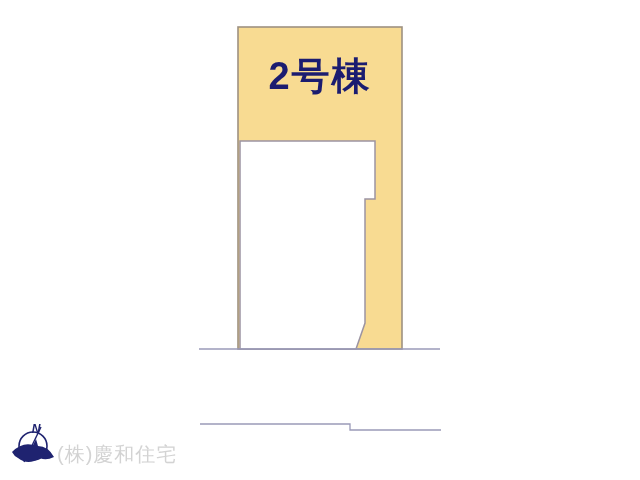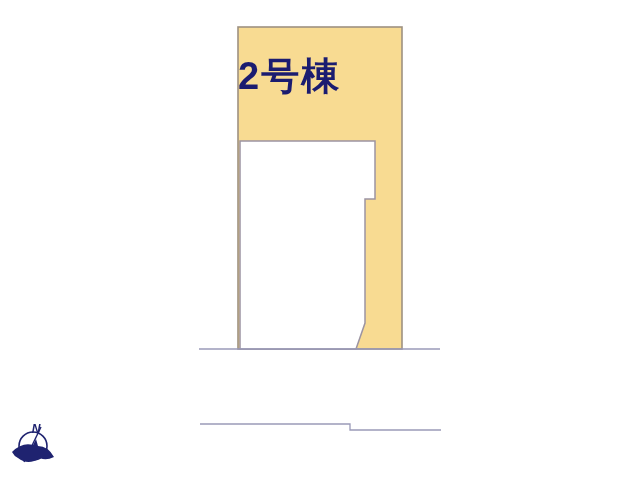--- a/index.html
+++ b/index.html
@@ -20,21 +20,21 @@
     left: 0;
     top: 0;
     width: 640px;
     height: 480px;
   }
   .building-number-label {
     position: absolute;
     left: 238px;
     top: 56px;
     width: 164px;
-    text-align: left;
+    text-align: center;
     font-size: 38px;
     font-weight: bold;
     letter-spacing: 2px;
     color: #1b1c70;
     line-height: 1.1;
     user-select: none;
   }
   .company-name {
     position: absolute;
     left: 57px;
@@ -64,14 +64,15 @@
     <g>
       <circle cx="33" cy="446" r="14" fill="none" stroke-width="1.6" stroke="#1f2370"></circle>
       <line x1="24" y1="462" x2="41" y2="427" stroke-width="1.4" stroke="#1f2370"></line>
       <path d="M12,452 Q22,442 33,445 L36,439 L38,446 Q48,446 54,457 Q46,461 40,458 Q28,466 18,458 Q14,456 12,452 Z" fill="#1f2370"></path>
       <text x="36" y="433" font-size="12" font-style="italic" font-weight="bold" text-anchor="middle" fill="#1f2370">N</text>
     </g>
   </svg>
 
   <div class="building-number-label">2号棟</div>
 
+  <div class="company-name">(株)慶和住宅</div>
 
 </div>
 
 </body></html>

